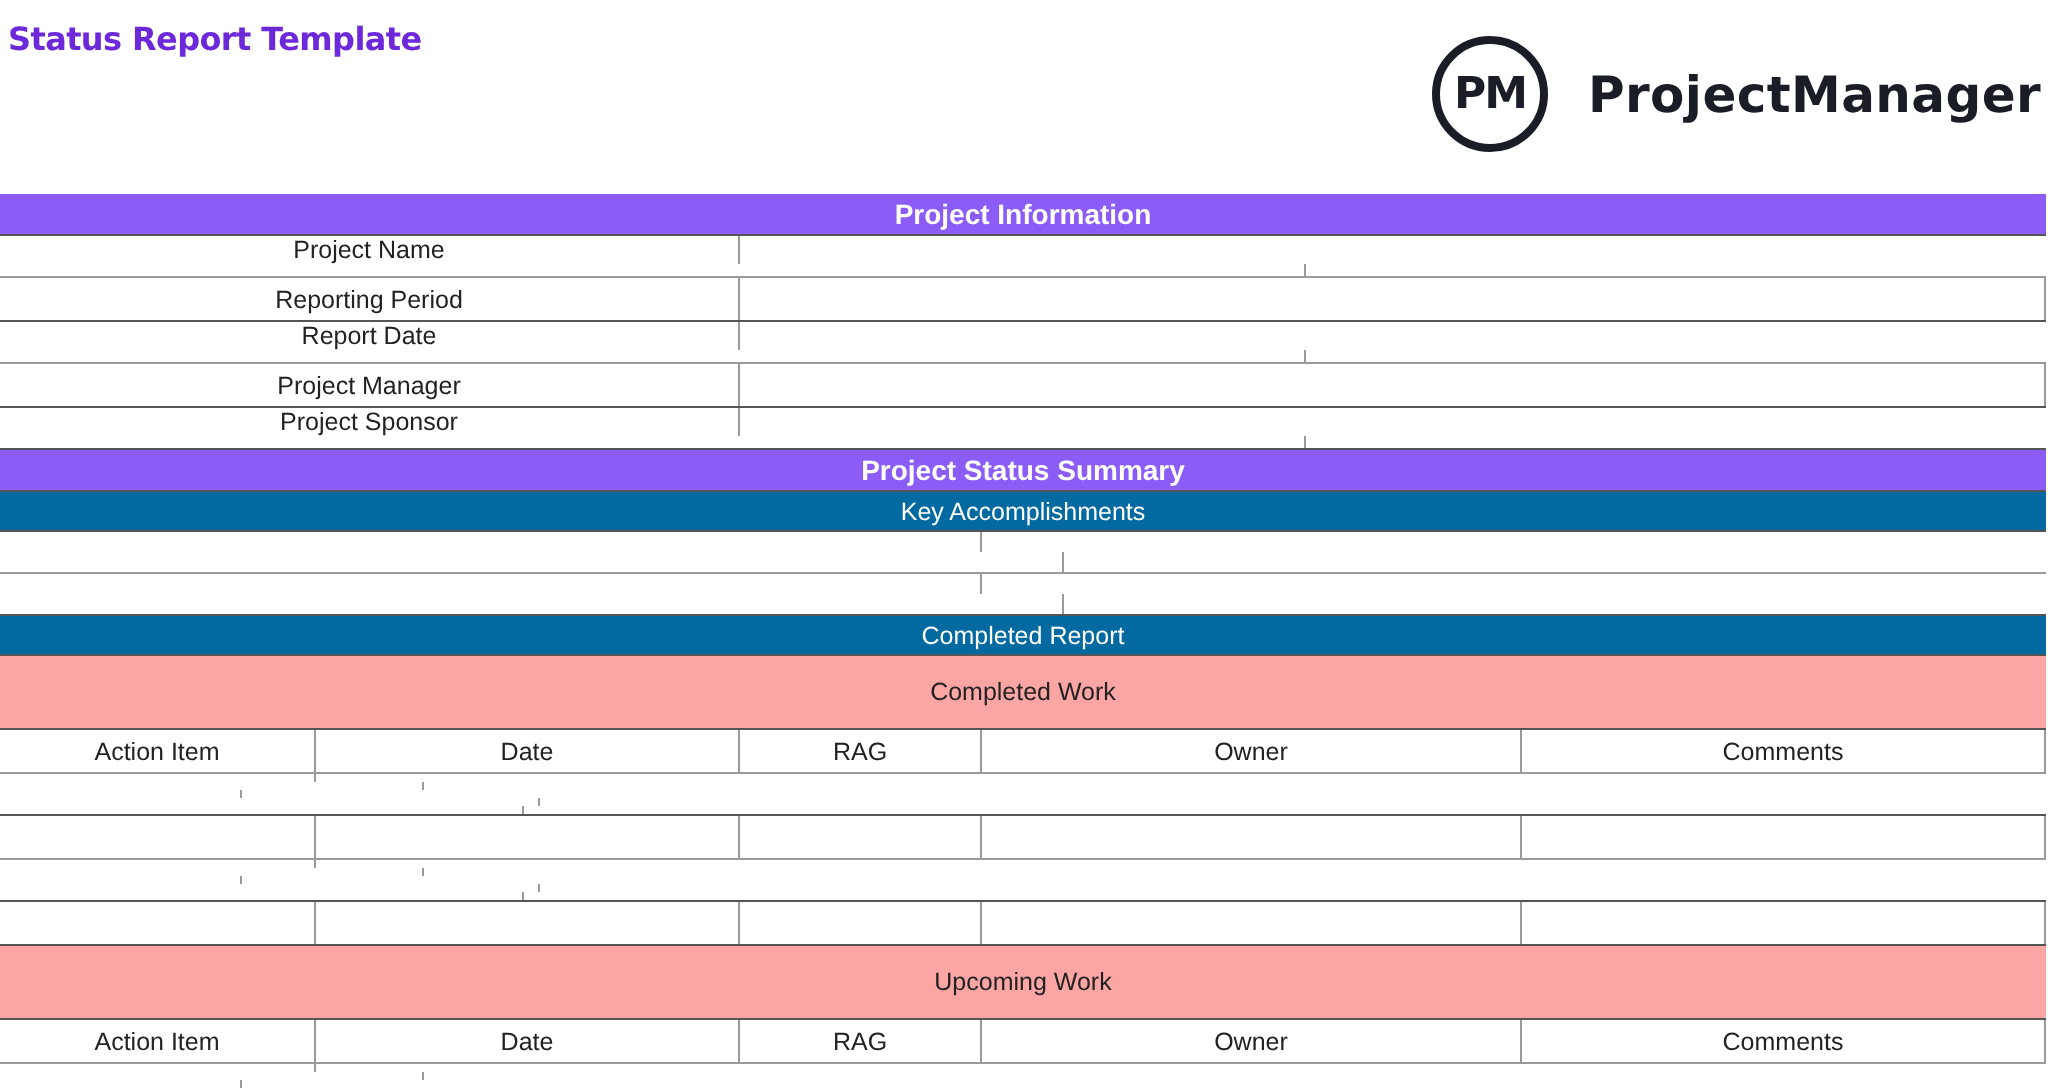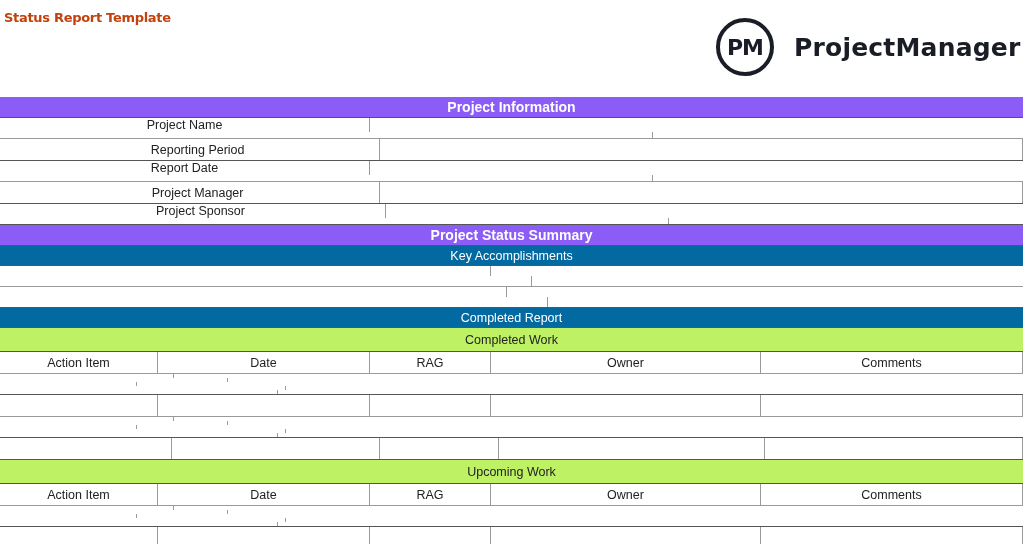--- a/index.html
+++ b/index.html
@@ -1,52 +1,52 @@
 <!DOCTYPE html>
 <html><head>
   <meta charset="utf-8">
   <style>
     * { box-sizing: border-box; margin: 0; padding: 0; }
     html, body { width: 1024px; height: 544px; overflow: hidden; background: #ffffff; }
     body { position: relative; font-family: "Liberation Sans", sans-serif; color: #000; }
 
     .title {
       position: absolute; left: 4px; top: 10px;
-      font-family: "DejaVu Sans", sans-serif; font-weight: bold; font-size: 13px;
-      letter-spacing: -0.3px; color: #c2410c;
+      font-family: "DejaVu Sans", sans-serif; font-weight: bold; font-size: 16px;
+      letter-spacing: -0.3px; color: #6d28d9;
     }
     .logo { position: absolute; left: 716px; top: 18px; height: 58px; display: flex; align-items: center; }
     .logo-circle {
       width: 58px; height: 58px; border: 4px solid #1b1d26; border-radius: 50%;
       display: flex; align-items: center; justify-content: center;
       font-family: "DejaVu Sans", sans-serif; font-weight: bold; font-size: 22px; color: #1b1d26;
       letter-spacing: -1px;
     }
     .logo-text {
       margin-left: 20px; font-family: "DejaVu Sans", sans-serif; font-weight: bold;
       font-size: 25px; color: #1b1d26; letter-spacing: 0.2px;
     }
 
     .sheet { position: absolute; left: 0; top: 97px; width: 1023px; }
     .row { position: relative; display: flex; width: 1023px; border-bottom: 1px solid #9a9a9a; }
-    .row.dark-line { border-bottom-color: #555; padding-left: 16px; }
+    .row.dark-line { border-bottom-color: #555; }
     .cell {
       display: flex; align-items: center; justify-content: center;
       font-family: "Liberation Sans", sans-serif; font-size: 12.5px; color: #222;
       border-right: 1px solid #9a9a9a; height: 100%;
     }
     .cell:last-child { border-right: 1px solid #9a9a9a; }
 
     .band {
       display: flex; align-items: center; justify-content: center; width: 1023px;
       border-bottom: 1px solid #555;
     }
     .band-black { background: #8b5cf6; color: #fff; font-weight: bold; font-size: 14px; height: 21px; }
     .band-dark { background: #0369a1; color: #fff; font-size: 12.5px; height: 20px; }
-    .band-light { background: #bef264; color: #222; font-size: 12.5px; height: 24px; }
+    .band-light { background: #fca5a5; color: #222; font-size: 12.5px; height: 37px; }
 
     .r21 { height: 21px; flex-direction: column; }
     .r22 { height: 22px; }
 
     .c-label { width: 370px; }
     .c-value { width: 653px; }
     .c-half1 { width: 491px; }
     .c-half2 { width: 532px; }
     .c1 { width: 158px; }
     .c2 { width: 212px; }

